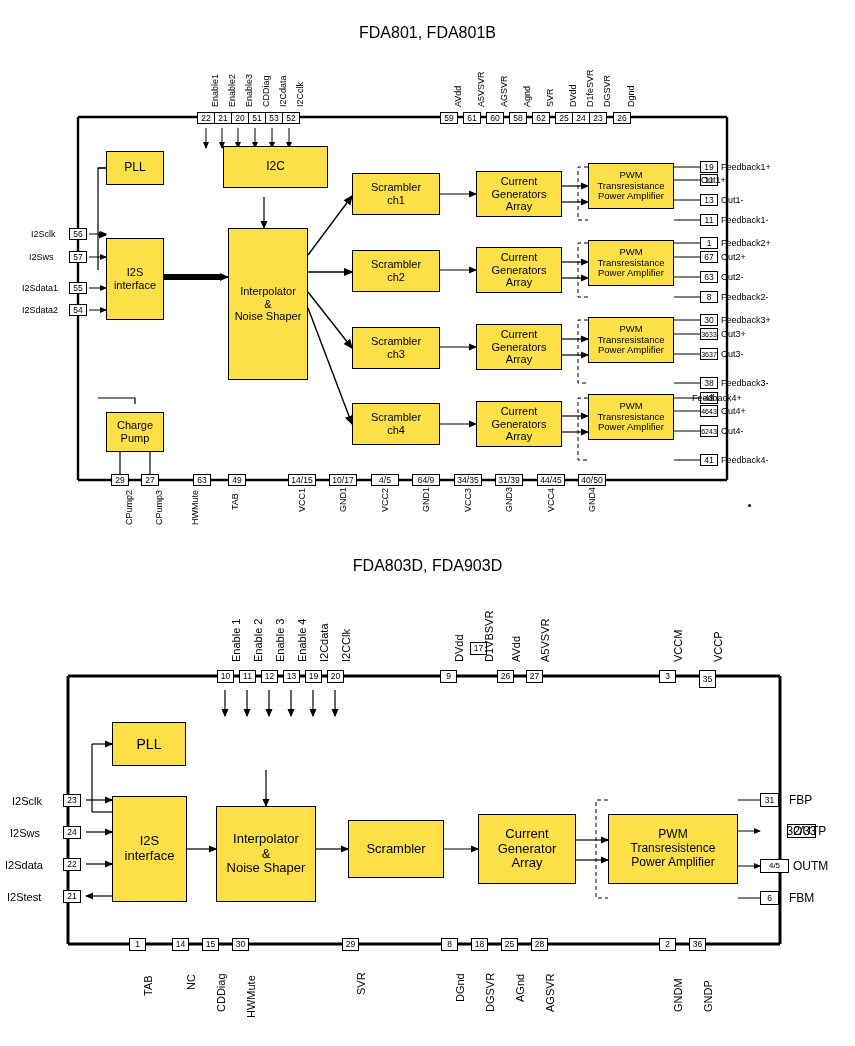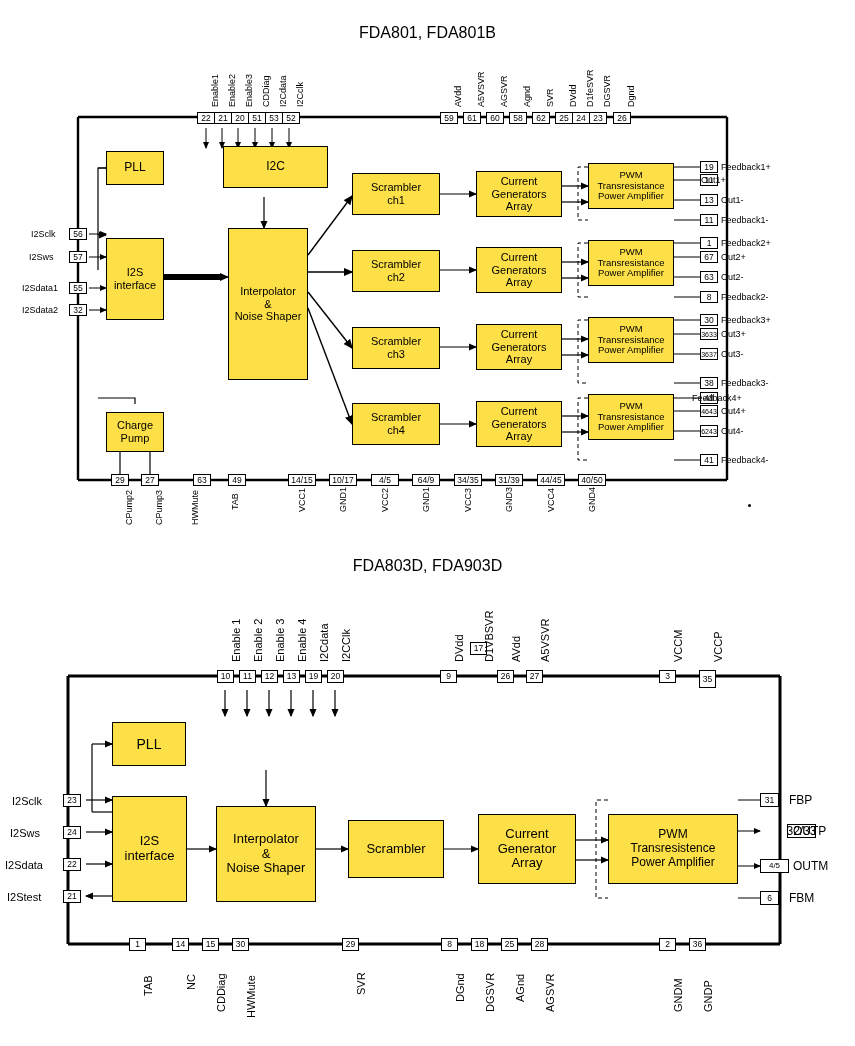--- a/index.html
+++ b/index.html
@@ -181,21 +181,21 @@
     <div class="lbl" style="left:31px;top:229px;">I2Sclk</div>
     <div class="pin" style="left:69px;top:251px;width:18px;height:12px;">
         <span>57</span>
       </div>
     <div class="lbl" style="left:29px;top:252px;">I2Sws</div>
     <div class="pin" style="left:69px;top:282px;width:18px;height:12px;">
         <span>55</span>
       </div>
     <div class="lbl" style="left:22px;top:283px;">I2Sdata1</div>
     <div class="pin" style="left:69px;top:304px;width:18px;height:12px;">
-        <span>32</span>
+        <span>54</span>
       </div>
     <div class="lbl" style="left:22px;top:305px;">I2Sdata2</div>
   </div>
 
   <div class="box" style="left:106px;top:151px;width:58px;height:34px;font-size:12px;">
     <span>PLL</span>
   </div>
   <div class="box" style="left:197px;top:146px;width:105px;height:42px;font-size:12px;margin-left:26px;">
     <span>I2C</span>
   </div>

